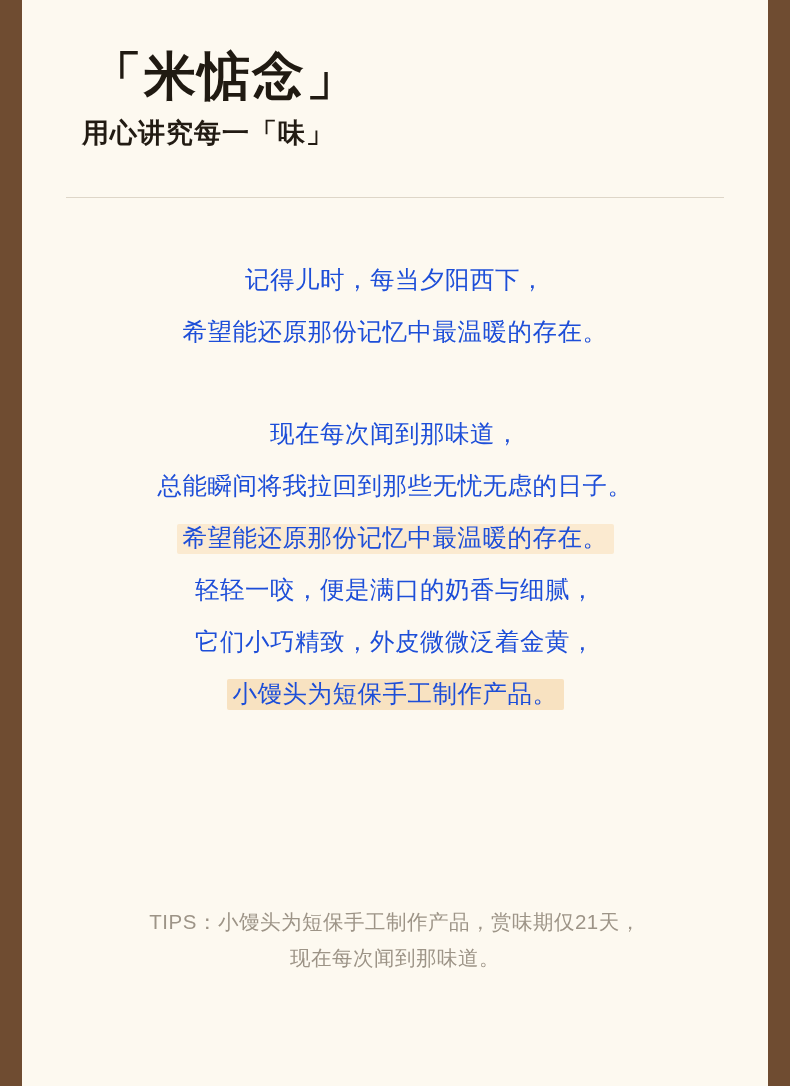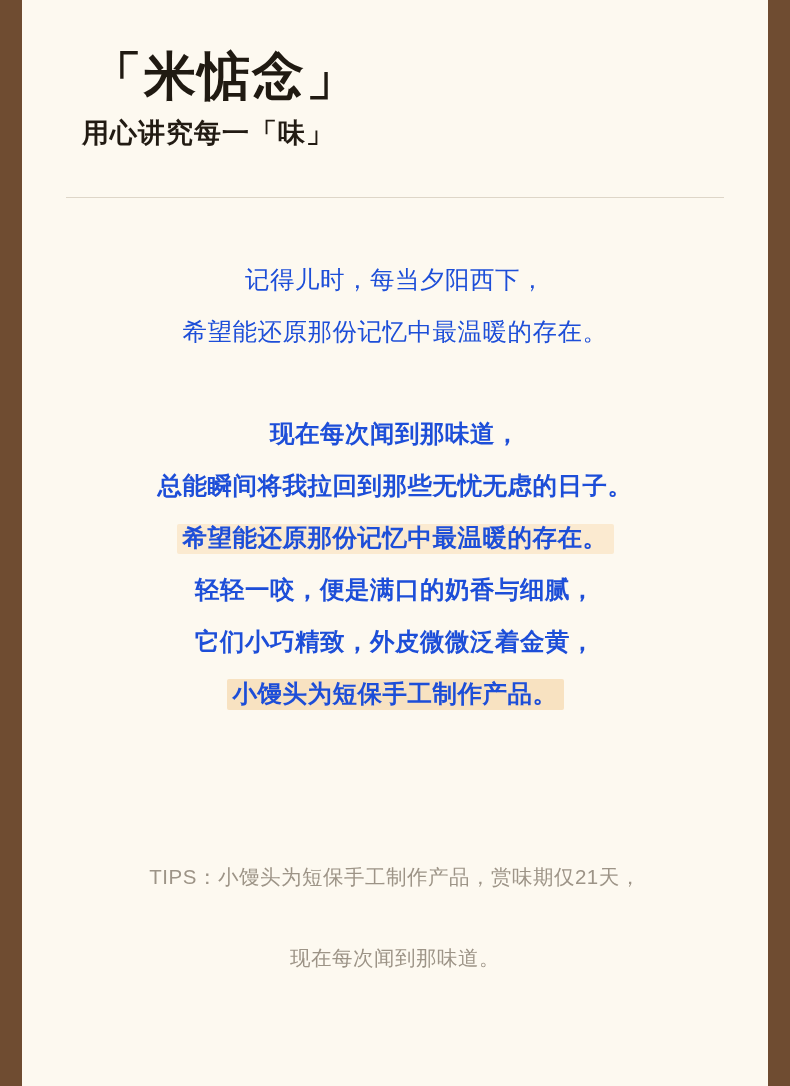--- a/index.html
+++ b/index.html
@@ -66,21 +66,20 @@
     color: #1d4ed8;
     font-size: 24.5px;
     line-height: 52px;
     letter-spacing: 0.5px;
   }
   .para {
     margin: 0;
   }
   .para + .para {
     margin-top: 50px;
-    font-weight: bold;
   }
   .line {
     display: block;
   }
   .hl {
     background: #fbead0;
     padding: 0 6px 3px 6px;
     border-radius: 2px;
   }
   .hl-strong {
@@ -93,21 +92,20 @@
     margin-bottom: 110px;
     text-align: center;
     color: #9d9487;
     font-size: 20.5px;
     line-height: 36px;
     letter-spacing: 0.5px;
     padding: 0 70px;
   }
   .tips .line {
     display: block;
-    margin-top: 45px;
   }
 </style>
 </head>
 <body>
 
 <div class="page">
   <div class="card">
 
     <div class="header">
       <h1 class="main-title">「米惦念」</h1>

